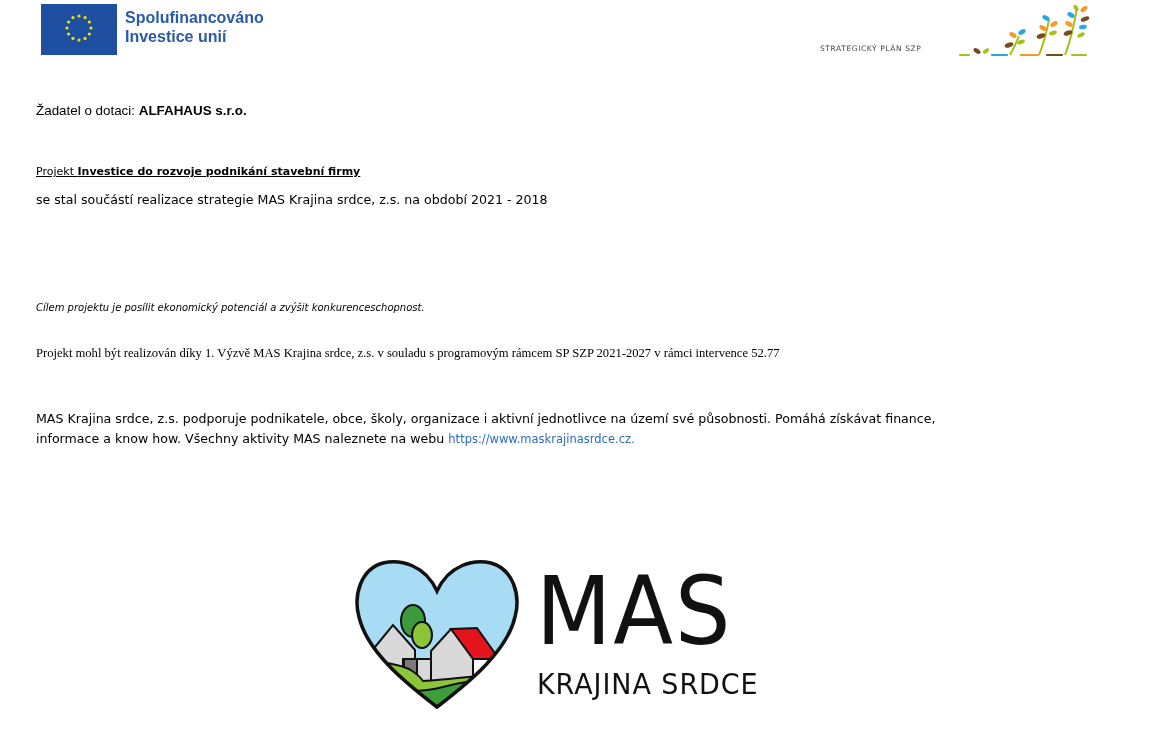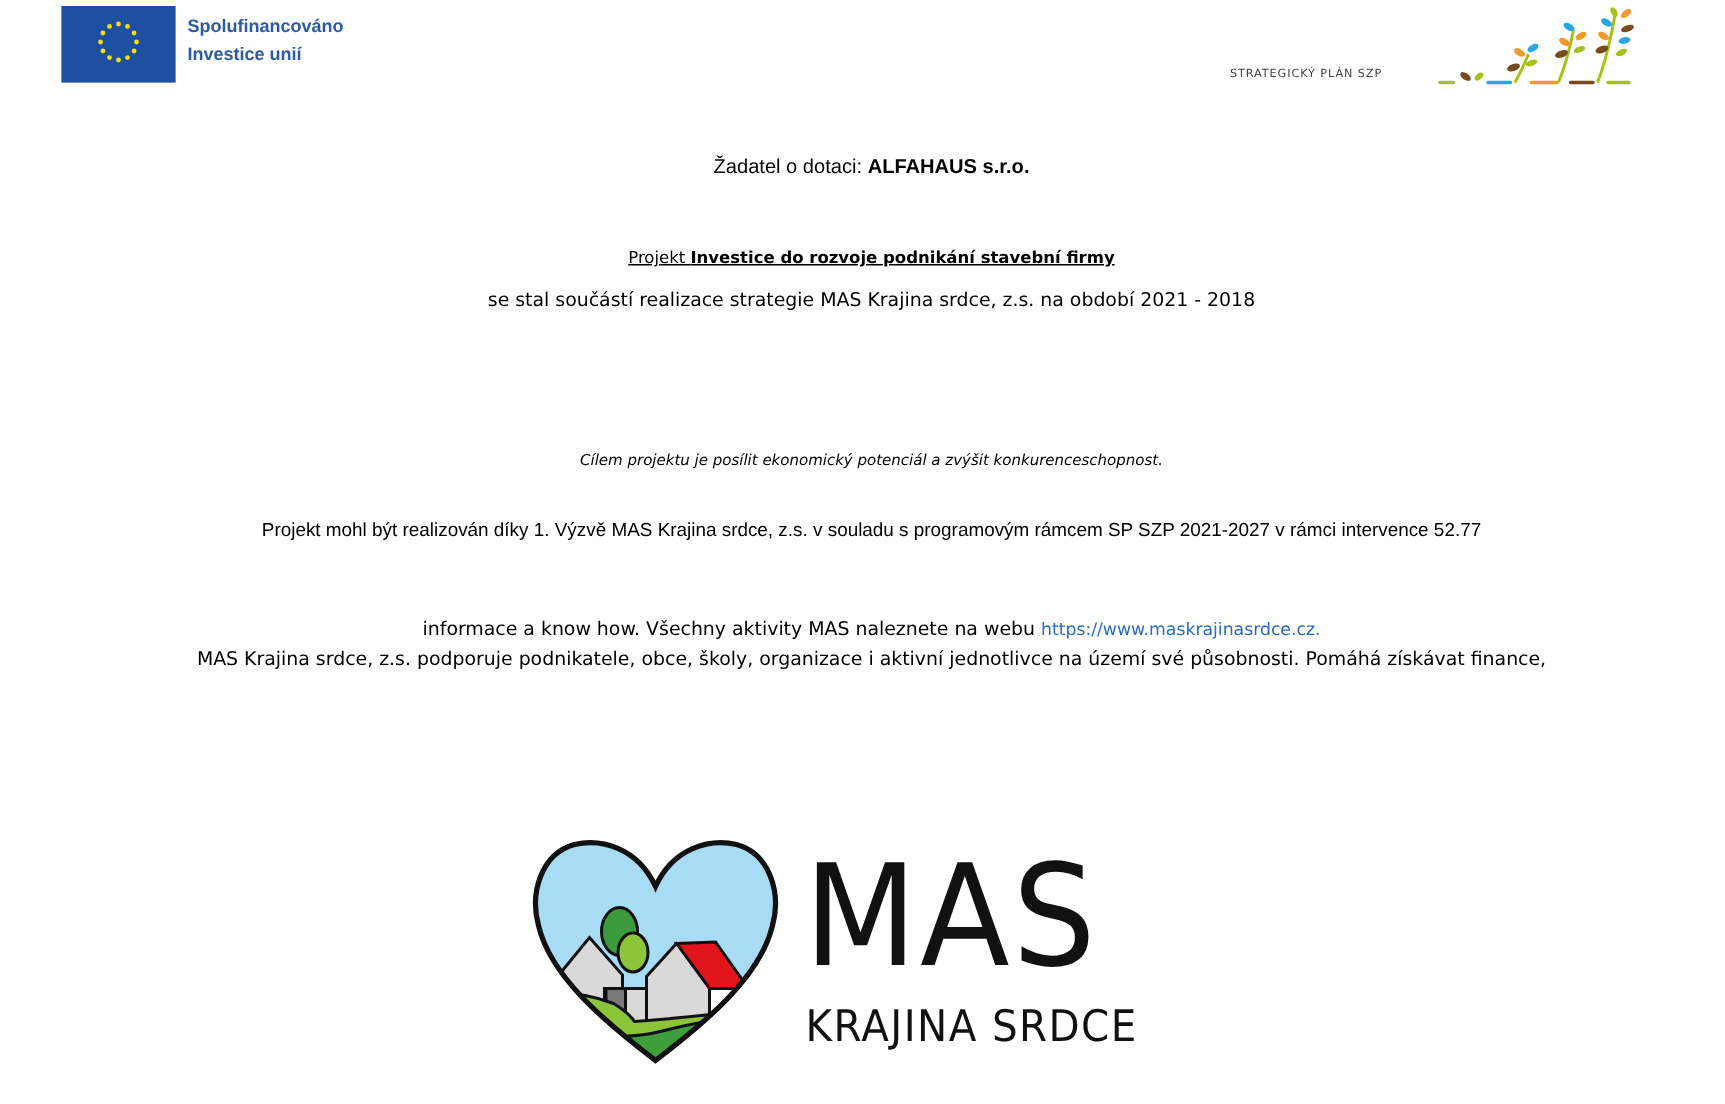--- a/index.html
+++ b/index.html
@@ -23,21 +23,21 @@
       background: #ffffff;
     }
     .eu-flag {
       left: 41px; top: 4px; width: 76px; height: 51px;
       background: #1f4fa0;
     }
     .eu-text {
       left: 125px; top: 8px;
       color: #2b5aa6;
       font-weight: bold;
-      font-size: 12px;
+      font-size: 16px;
       line-height: 19px;
     }
 
     
     .szp-text {
       left: 820px; top: 44px;
       font-size: 7.5px;
       letter-spacing: 0.6px;
       color: #444444;
       font-family: "DejaVu Sans", sans-serif;
@@ -46,21 +46,20 @@
       left: 955px; top: 2px; width: 140px; height: 60px;
     }
 
     
     .para {
       left: 36px;
       font-family: "Liberation Sans", sans-serif;
       font-size: 13.4px;
       line-height: 20px;
       width: 1090px;
-      text-align: center;
     }
     .para.italic { font-style: italic; }
     .bold { font-weight: bold; }
     .link { color: #2b6cbf; }
 
     
     .mas-heart { left: 353px; top: 555px; width: 168px; height: 158px; }
     .mas-title {
       left: 536px; top: 562px;
       font-family: "DejaVu Sans", sans-serif;
@@ -159,27 +158,27 @@
   <span>Projekt </span><span class="bold">Investice do rozvoje podnikání stavební firmy</span>
 </div>
 
 <div class="abs para" style="top:190px; font-family:'DejaVu Sans', sans-serif; font-size:12.6px;">se stal součástí realizace strategie MAS Krajina srdce, z.s. na období 2021 - 2018</div>
 
 <div class="abs para italic" style="top:232px; font-family:'DejaVu Sans', sans-serif; font-size:12.6px;">
 </div>
 
 <div class="abs para italic" style="top:298px; font-family:'DejaVu Sans', sans-serif; font-size:10px;">Cílem projektu je posílit ekonomický potenciál a zvýšit konkurenceschopnost.</div>
 
-<div class="abs para" style="top:343px; font-family:Liberation Sans, sans-serif; font-size:12.6px;">
+<div class="abs para" style="top:343px; font-family:Liberation Serif, serif; font-size:12.6px;">
   <div>Projekt mohl být realizován díky 1. Výzvě MAS Krajina srdce, z.s. v souladu s programovým rámcem SP SZP 2021-2027 v rámci intervence 52.77</div>
 </div>
 
 <div class="abs para" style="top:409px; font-family:'DejaVu Sans', sans-serif; font-size:12.6px;">
+  <div>MAS Krajina srdce, z.s. podporuje podnikatele, obce, školy, organizace i aktivní jednotlivce na území své působnosti. Pomáhá získávat finance,</div>
   <div><span>informace a know how. Všechny aktivity MAS naleznete na webu </span><a class="link" style="font-size:11.5px; text-decoration:none;">https://www.maskrajinasrdce.cz.</a></div>
-  <div>MAS Krajina srdce, z.s. podporuje podnikatele, obce, školy, organizace i aktivní jednotlivce na území své působnosti. Pomáhá získávat finance,</div>
 </div>
 
 <div class="abs mas-heart">
   <svg width="168" height="158" viewBox="0 0 168 158">
     <defs>
       <clipPath id="heartClip">
         <path d="M84 36 C72 10 48 4 30 8 C8 14 0 40 6 62 C14 96 50 126 84 152 C118 126 154 96 162 62 C168 40 160 14 138 8 C120 4 96 10 84 36 Z"></path>
       </clipPath>
     </defs>
     <g clip-path="url(#heartClip)">

